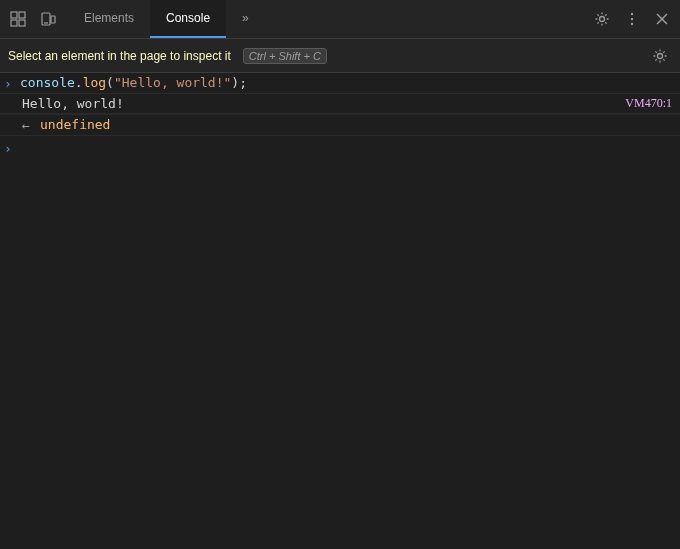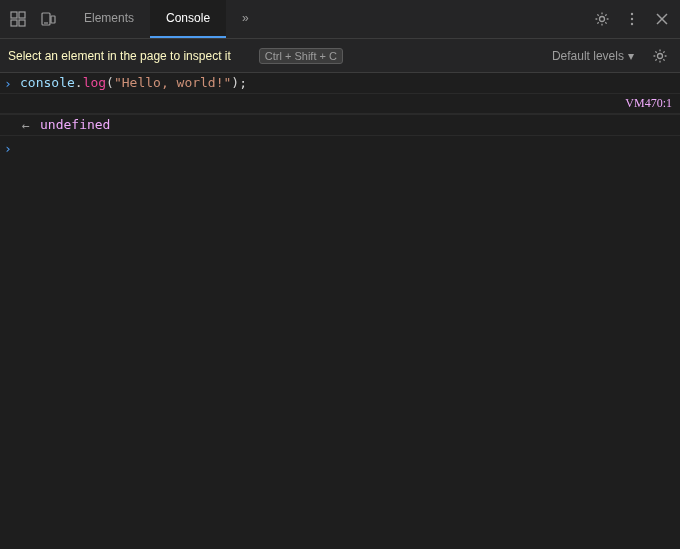--- a/index.html
+++ b/index.html
@@ -103,21 +103,22 @@
     .shortcut-badge {
       display: inline-flex;
       align-items: center;
       background: #3c3c3c;
       border: 1px solid #5a5a5a;
       border-radius: 3px;
       padding: 1px 5px;
       font-size: 11px;
       color: #9d9d9d;
       font-family: -apple-system, BlinkMacSystemFont, 'Segoe UI', sans-serif;
-      margin-left: 20px;
+      margin-left: 4px;
+      font-style: italic;
     }
 
     .toolbar-spacer {
       flex: 1;
     }
 
     .levels-dropdown {
       display: flex;
       align-items: center;
       gap: 4px;
@@ -200,21 +201,21 @@
     .vm-link {
       margin-left: auto;
       color: #f0abfc;
       font-size: 12px;
       font-family: Liberation Serif, serif;
       cursor: pointer;
       text-decoration: none;
     }
 
     .undefined-text {
-      color: #f0abfc;
+      color: #fdba74;
       font-family: 'Consolas', 'Monaco', monospace;
       font-size: 13px;
     }
 
     .input-prompt {
       display: flex;
       align-items: center;
       padding: 4px 8px 4px 4px;
     }
 
@@ -293,40 +294,37 @@
           <line x1="13" y1="3" x2="3" y2="13" stroke="currentColor" stroke-width="1.5"></line>
         </svg>
       </button>
     </div>
   </div>
 
   <div class="toolbar">
     <span class="toolbar-text">Select an element in the page to inspect it</span>
     <span class="shortcut-badge">Ctrl + Shift + C</span>
     <div class="toolbar-spacer"></div>
-    <div class="levels-dropdown">
-      <span>Default levels</span>
-      <span>▾</span>
-    </div>
     <div class="toolbar-gear">
       <svg class="icon-svg" viewBox="0 0 16 16">
         <circle cx="8" cy="8" r="2.5" fill="none" stroke="currentColor" stroke-width="1.3"></circle>
         <path d="M8 1.5v1.8M8 12.7v1.8M1.5 8h1.8M12.7 8h1.8M3.4 3.4l1.3 1.3M11.3 11.3l1.3 1.3M12.6 3.4l-1.3 1.3M4.7 11.3l-1.3 1.3" fill="none" stroke="currentColor" stroke-width="1.3"></path>
       </svg>
     </div>
   </div>
 
   <div class="console-content">
 
     <div class="console-line log-line">
       <span class="chevron chevron-blue">›</span>
-      <span class="code-console"><span style="color:#9cdcfe;">console</span><span style="color:#d4d4d4;">.</span><span style="color:#ec4899;margin-top:16px;">log</span><span style="color:#d4d4d4;">(</span><span style="color:#ce9178;">"Hello, world!"</span><span style="color:#d4d4d4;">);</span></span>
+      <span class="code-console"><span style="color:#9cdcfe;">console</span><span style="color:#d4d4d4;">.</span><span style="color:#fdba74;margin-top:16px;">log</span><span style="color:#d4d4d4;">(</span><span style="color:#ce9178;">"Hello, world!"</span><span style="color:#d4d4d4;">);</span></span>
     </div>
 
     <div class="console-line output-line">
+      <span class="output-text">Hello, world!</span>
       <a class="vm-link">VM470:1</a>
     </div>
 
     <div class="console-line undefined-line">
       <span class="chevron" style="color:#9d9d9d; margin-right:2px;">←</span>
       <span class="undefined-text">undefined</span>
     </div>
 
     <div class="input-prompt">
       <span class="chevron chevron-blue">›</span>

